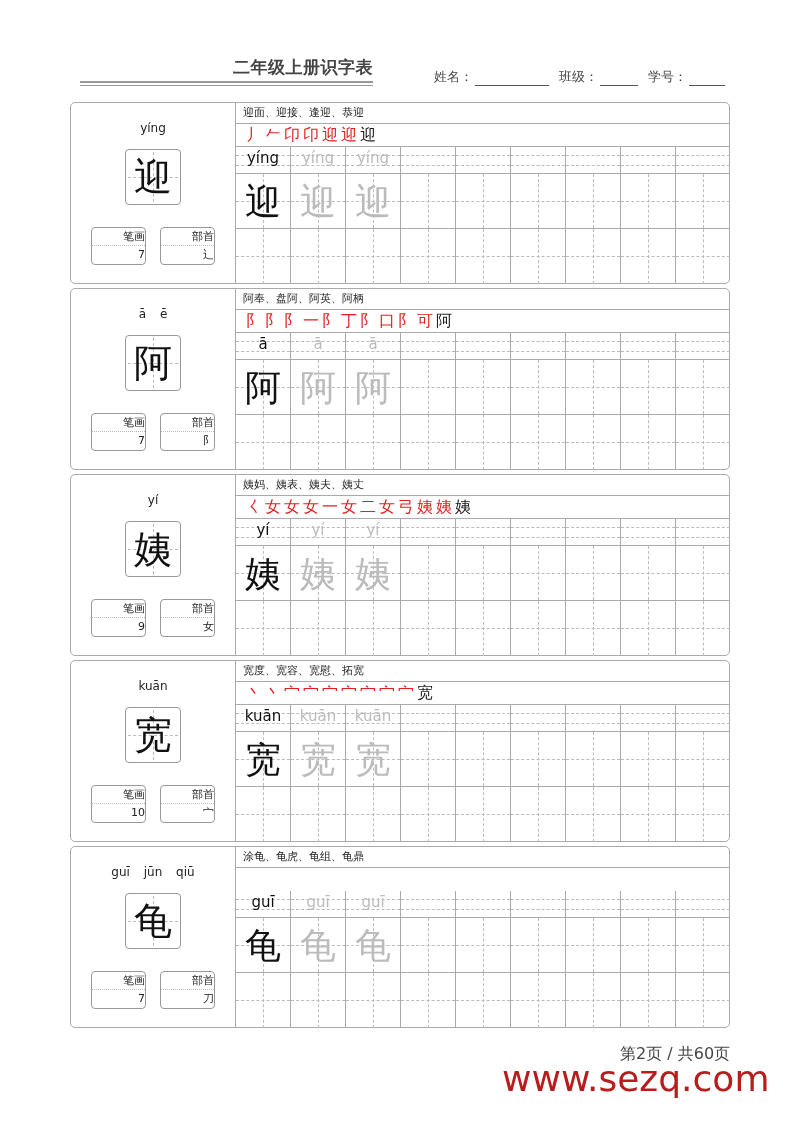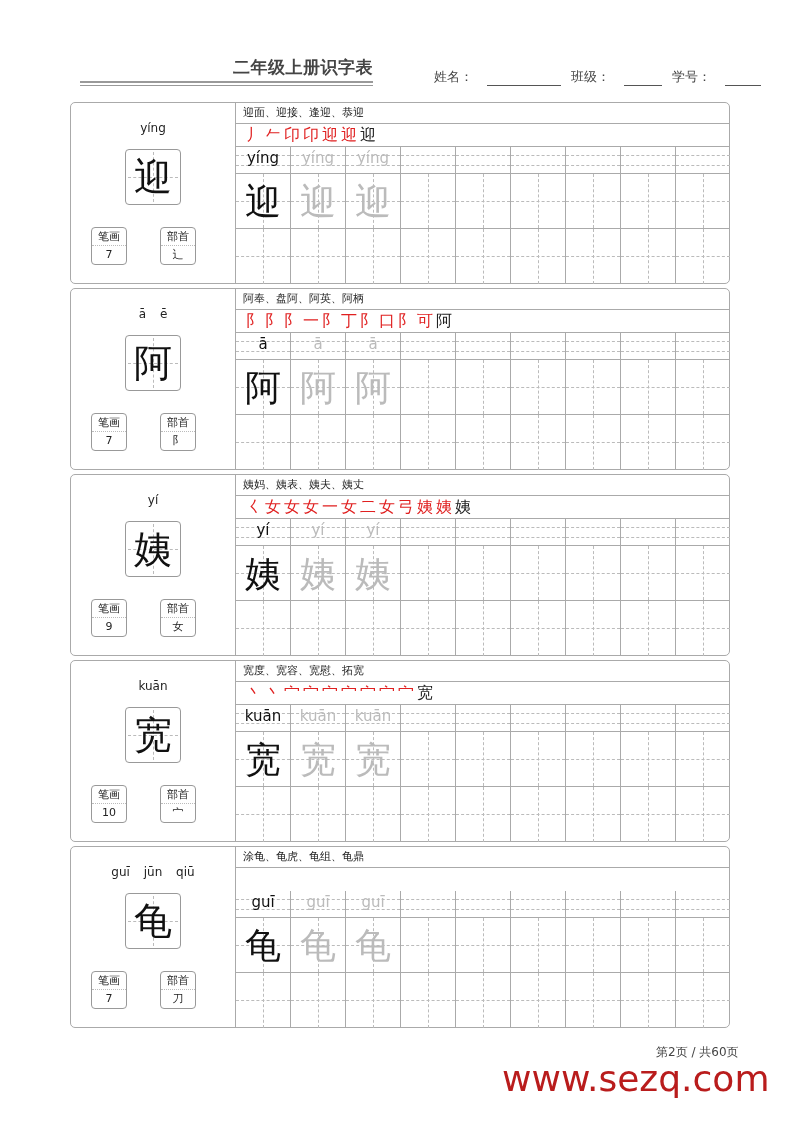--- a/index.html
+++ b/index.html
@@ -1,29 +1,29 @@
 <!DOCTYPE html>
 <html><head>
 <meta charset="utf-8">
 <style>
   * { box-sizing: border-box; margin: 0; padding: 0; }
   body { width: 800px; height: 1133px; background: #fff; position: relative; font-family: "DejaVu Sans", sans-serif; color: #222; overflow: hidden; }
   .title { position: absolute; left: 80px; top: 56px; width: 293px; text-align: right; font-size: 17px; font-weight: bold; color: #444; letter-spacing: 0.5px; }
   .title-rule { position: absolute; left: 80px; top: 81px; width: 293px; height: 5px; border-top: 2px solid #999; border-bottom: 1px solid #999; }
   .fields { position: absolute; left: 434px; top: 68px; font-size: 13px; color: #444; display: flex; gap: 0; }
-  .field { display: flex; align-items: flex-end; margin-right: 10px; gap: 12px; }
+  .field { display: flex; align-items: flex-end; margin-right: 10px; }
   .field .blank { display: inline-block; border-bottom: 1px solid #555; height: 14px; margin-left: 2px; }
   .card { position: absolute; left: 70px; width: 660px; height: 182px; border: 1px solid #aaa; border-radius: 5px; }
   .left { position: absolute; left: 0; top: 0; width: 165px; height: 100%; border-right: 1px solid #aaa; }
   .pinyin-top { position: absolute; top: 18px; width: 100%; text-align: center; font-size: 12px; color: #222; word-spacing: 10px; }
   .big-box { position: absolute; left: 54px; top: 46px; width: 56px; height: 56px; border: 1px solid #999; border-radius: 4px; }
   .big-box::before { content: ""; position: absolute; left: 27px; top: 2px; bottom: 2px; border-left: 1px dashed #bbb; }
   .big-box::after { content: ""; position: absolute; top: 27px; left: 2px; right: 2px; border-top: 1px dashed #bbb; }
   .big-char { position: absolute; inset: 0; text-align: center; line-height: 54px; font-size: 38px; font-family: "DejaVu Serif", serif; color: #111; z-index: 1; }
-  .info { position: absolute; top: 124px; width: 36px; height: 38px; border: 1px solid #999; border-radius: 4px; font-size: 11px; text-align: center; }
+  .info { position: absolute; top: 124px; width: 55px; height: 38px; border: 1px solid #999; border-radius: 4px; font-size: 11px; text-align: right; }
   .info .lab { height: 18px; line-height: 18px; border-bottom: 1px dotted #bbb; color: #222; }
   .info .val { line-height: 18px; color: #222; }
   .right { position: absolute; left: 165px; top: 0; right: 0; height: 100%; }
   .words { height: 21px; line-height: 20px; font-size: 11px; padding-left: 7px; border-bottom: 1px solid #aaa; color: #222; }
   .strokes { height: 23px; line-height: 22px; font-size: 16px; padding-left: 10px; border-bottom: 1px solid #aaa; color: #e02020; letter-spacing: 3px; }
   .strokes span.last { color: #222; }
   .grid { position: absolute; top: 44px; left: 0; right: 0; bottom: 0; }
   .row { display: flex; border-bottom: 1px solid #aaa; }
   .row:last-child { border-bottom: none; }
   .py-row { height: 27px; }
@@ -31,21 +31,21 @@
   .cell { width: 55px; flex: none; border-right: 1px solid #aaa; position: relative; }
   .cell:last-child { border-right: none; width: 54px; }
   .py-row .cell::before { content: ""; position: absolute; left: 0; right: 0; top: 8px; border-top: 1px dashed #bbb; }
   .py-row .cell::after { content: ""; position: absolute; left: 0; right: 0; top: 18px; border-top: 1px dashed #bbb; }
   .ch-row .cell::before { content: ""; position: absolute; left: 27px; top: 0; bottom: 0; border-left: 1px dashed #bbb; }
   .ch-row .cell::after { content: ""; position: absolute; top: 27px; left: 0; right: 0; border-top: 1px dashed #bbb; }
   .py-text { position: absolute; left: 0; right: 0; top: 2px; text-align: center; font-size: 15px; z-index: 1; white-space: nowrap; }
   .ch-text { position: absolute; inset: 0; text-align: center; line-height: 55px; font-size: 36px; font-family: "DejaVu Serif", serif; z-index: 1; }
   .solid { color: #111; }
   .trace { color: #bbb; }
-  .page-num { position: absolute; left: 620px; top: 1044px; font-size: 12px; color: #444; margin-left: 36px; }
+  .page-num { position: absolute; left: 620px; top: 1044px; font-size: 16px; color: #444; }
   .watermark { position: absolute; left: 502px; top: 1058px; font-size: 36px; color: #b91c1c; font-family: "DejaVu Sans", sans-serif; }
 </style>
 </head>
 <body>
 
 <div class="title">二年级上册识字表</div>
 <div class="title-rule"></div>
 
 <div class="fields">
   <div class="field">

